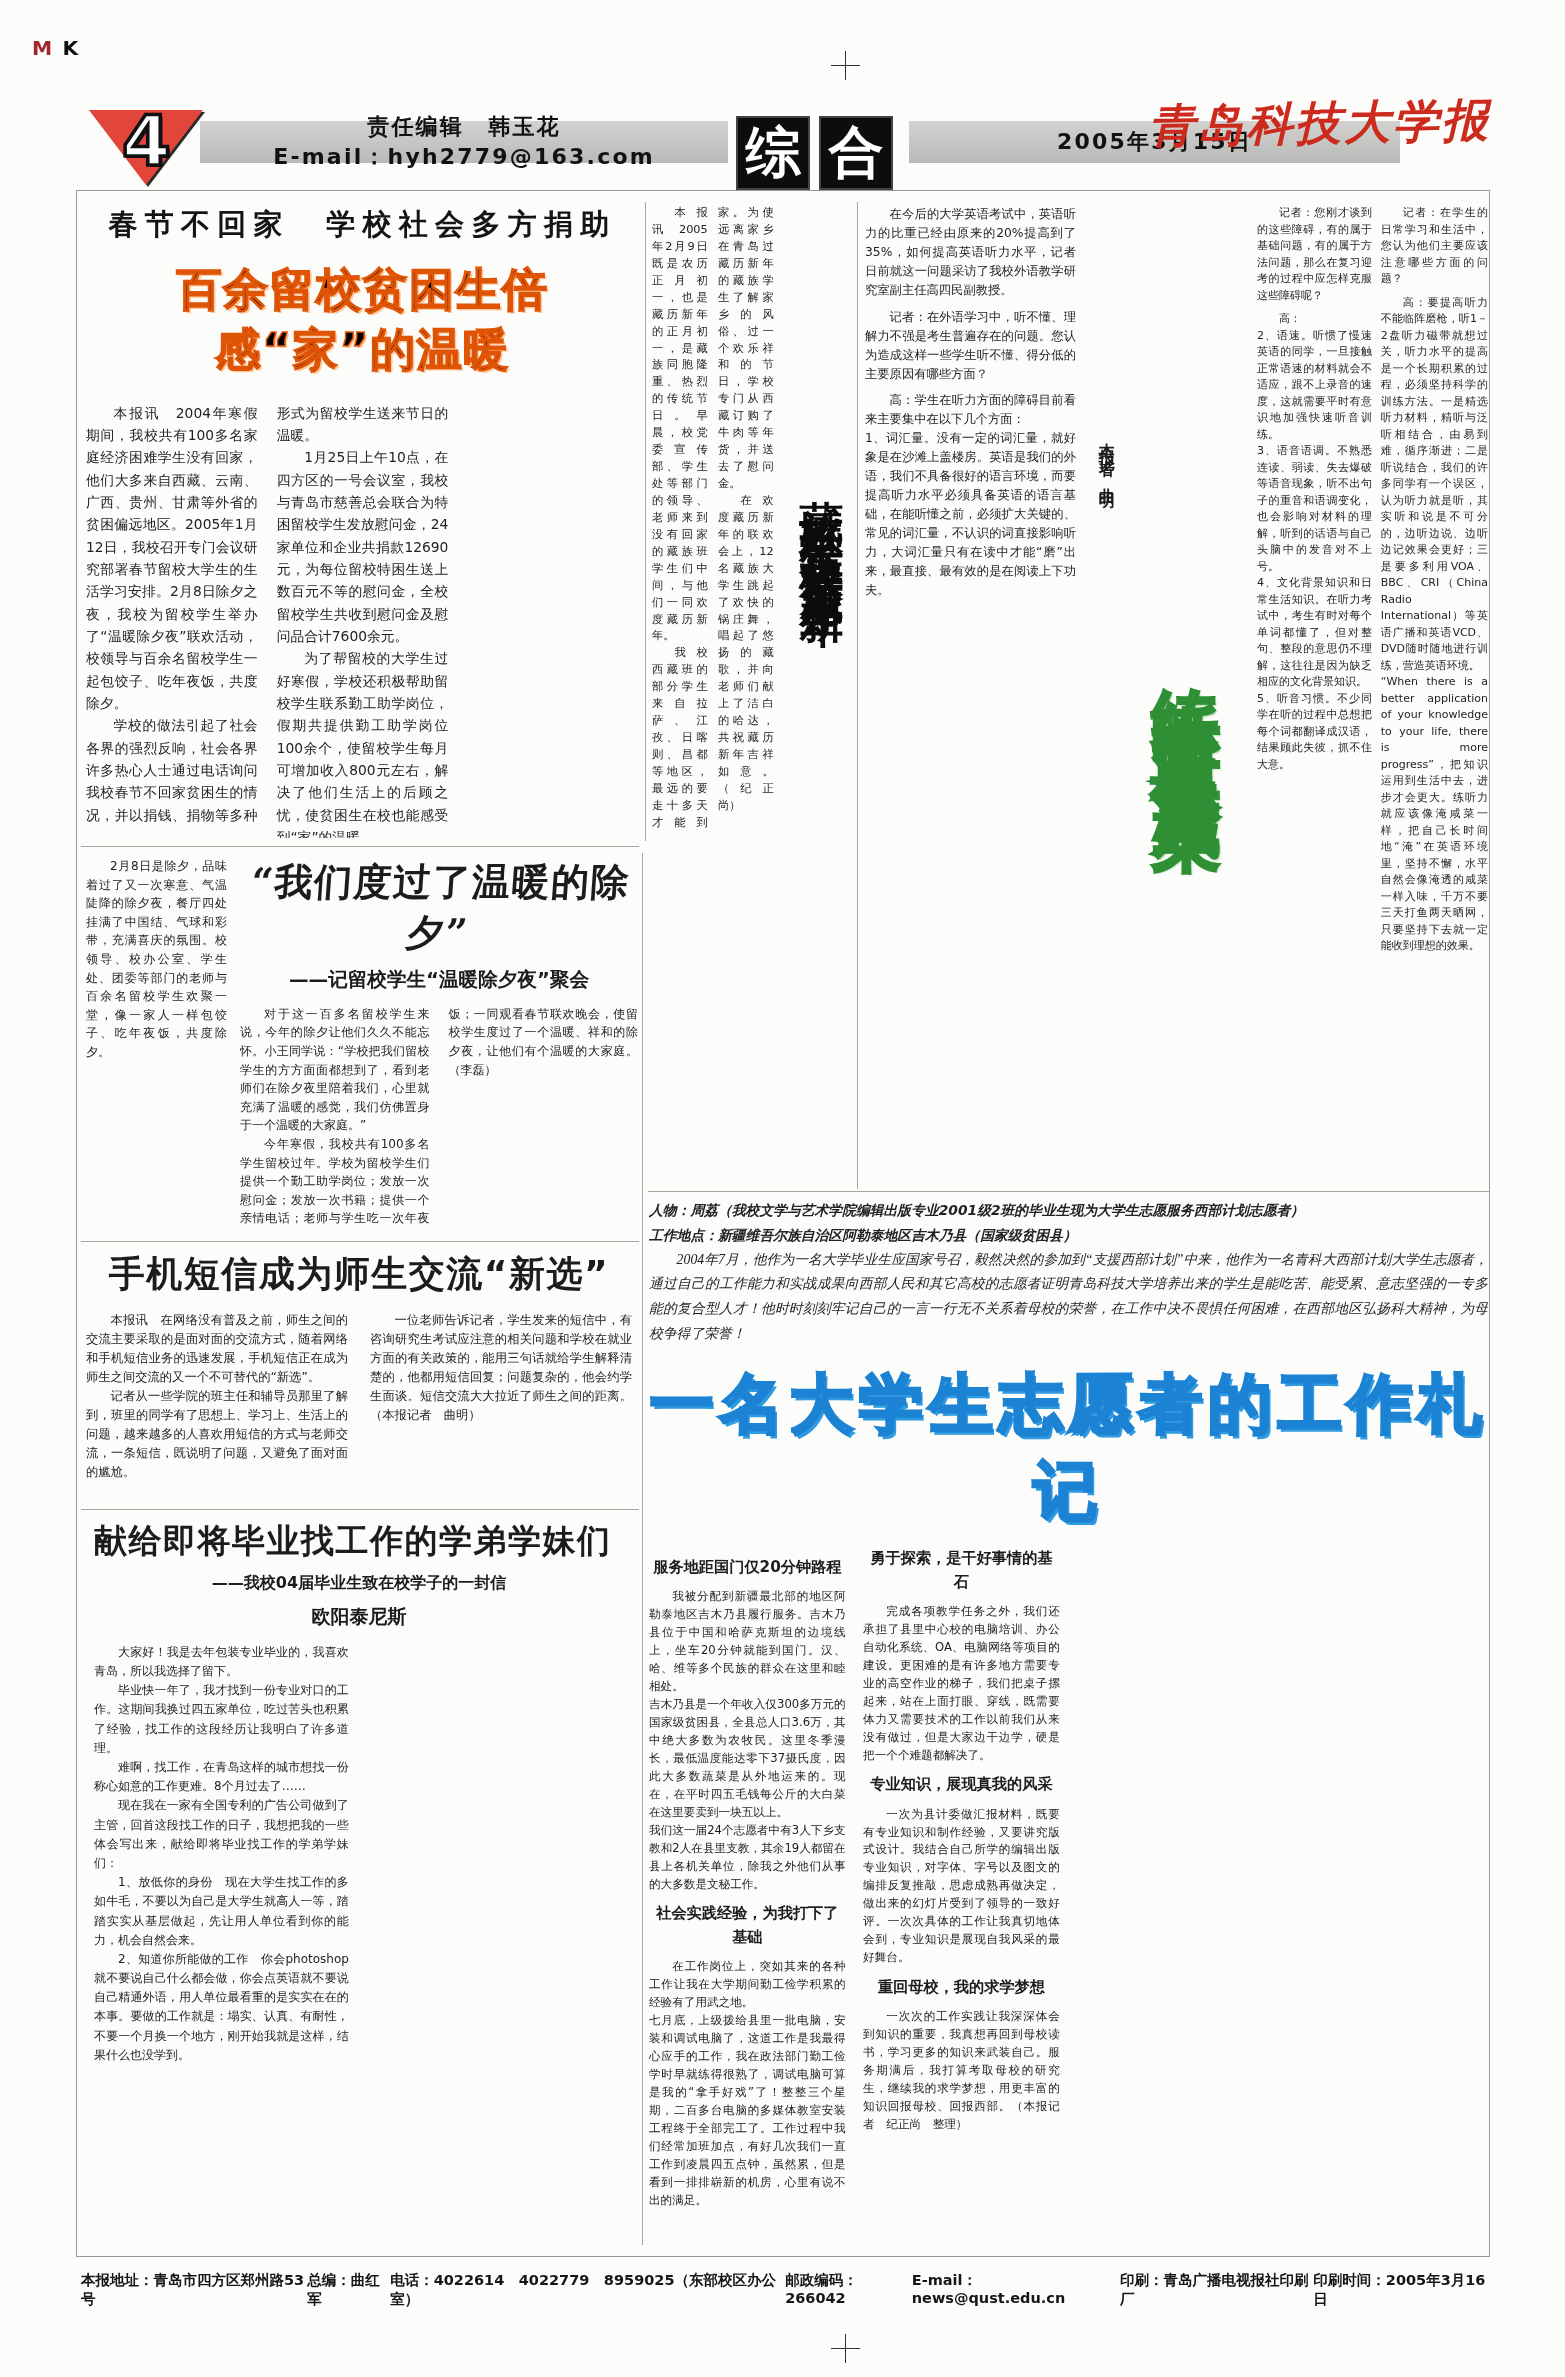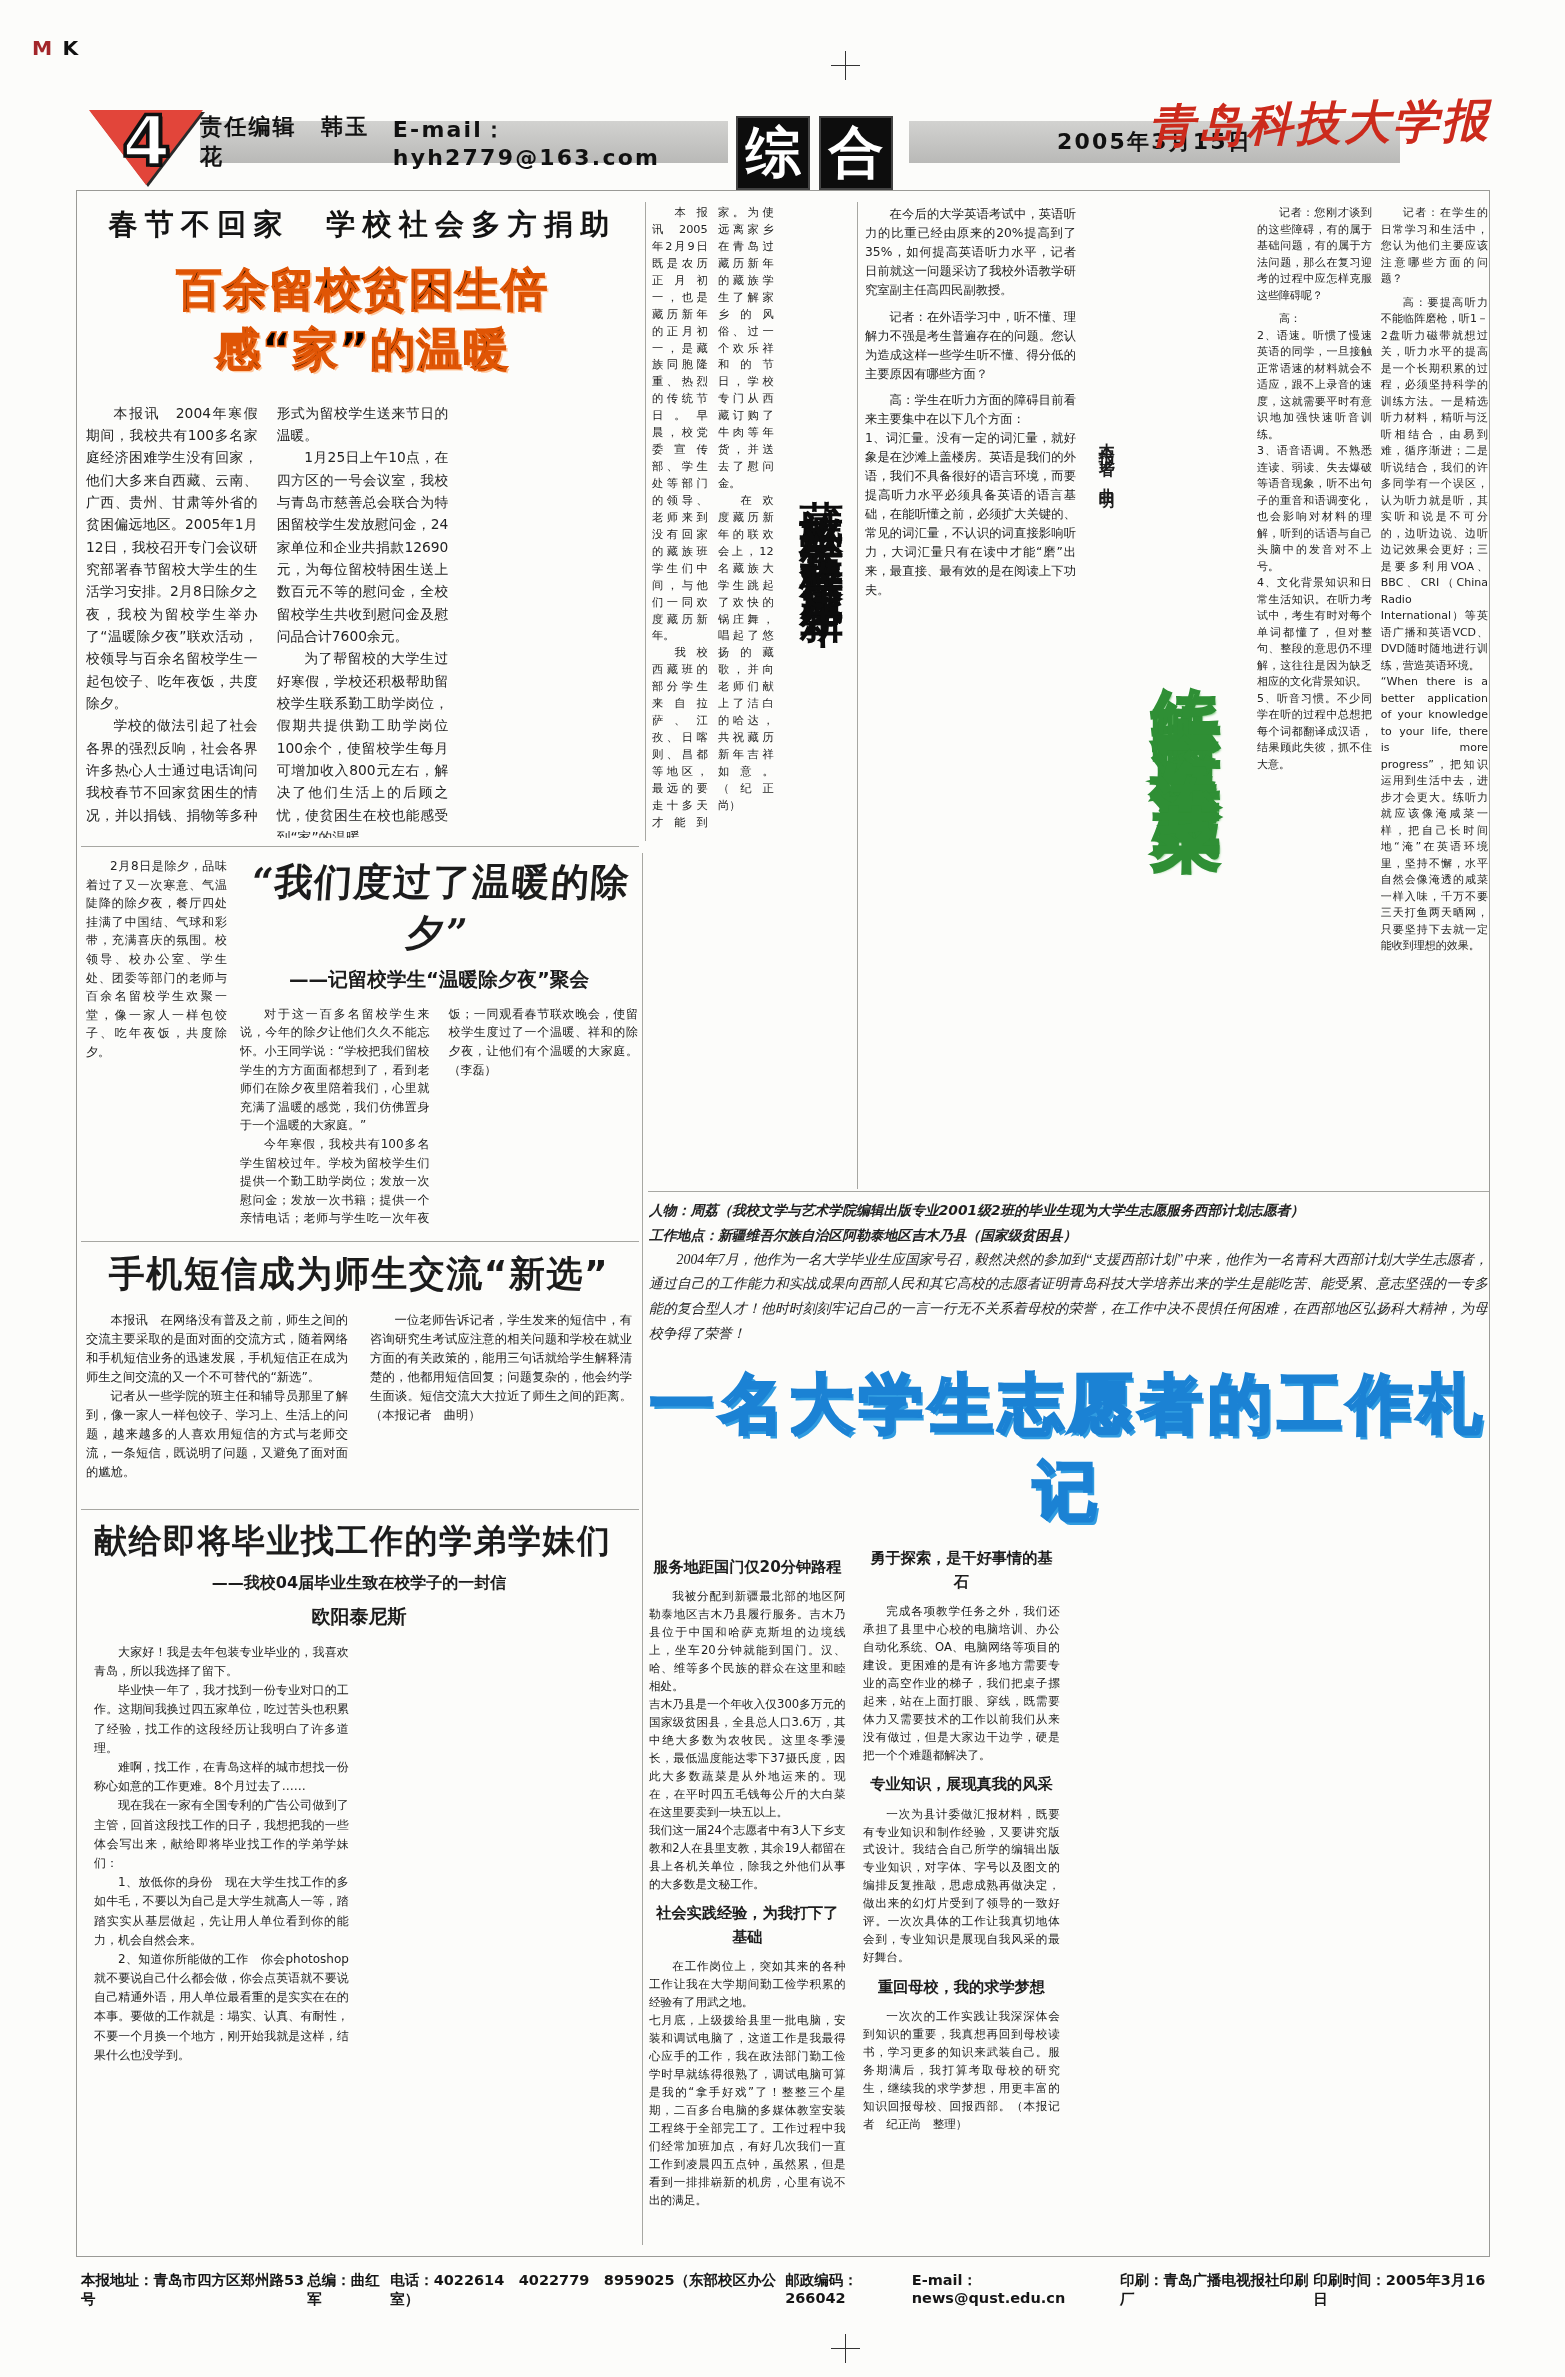--- a/index.html
+++ b/index.html
@@ -25,21 +25,21 @@
   .pageno {
     position:absolute; left:122px; top:100px; font-size:70px; font-weight:900;
     color:#fff; -webkit-text-stroke:3.6px #111; text-shadow:2.2px 2.2px 0 #111;
   }
   .graybar {
     position:absolute; height:42px; top:121px;
     background:linear-gradient(180deg,#d2d2d0,#b9b9b7);
     display:flex; align-items:center; justify-content:center;
     font-size:22px; font-weight:bold; letter-spacing:2.2px; color:#111;
   }
-  #bar-editor { left:200px; width:528px; }
+  #bar-editor { left:200px; width:528px;flex-direction:column; }
   #bar-date { left:909px; width:491px; }
   .secbox {
     position:absolute; top:116px; width:74px; height:74px; background:#0d0d0d;
     color:#fff; display:flex; align-items:center; justify-content:center;
     font-size:55px; font-weight:900; border:2.2px solid #444;
   }
   #sec1 { left:736px; } #sec2 { left:819px; }
   .papername {
     position:absolute; left:1138px; top:93px; width:363px;
     font-family:"DejaVu Serif","Liberation Serif",serif;
@@ -208,21 +208,21 @@
         <p class="body">对于这一百多名留校学生来说，今年的除夕让他们久久不能忘怀。小王同学说：“学校把我们留校学生的方方面面都想到了，看到老师们在除夕夜里陪着我们，心里就充满了温暖的感觉，我们仿佛置身于一个温暖的大家庭。”</p>
         <p class="body">今年寒假，我校共有100多名学生留校过年。学校为留校学生们提供一个勤工助学岗位；发放一次慰问金；发放一次书籍；提供一个亲情电话；老师与学生吃一次年夜饭；一同观看春节联欢晚会，使留校学生度过了一个温暖、祥和的除夕夜，让他们有个温暖的大家庭。（李磊）</p>
       </div>
     </div>
   </div>
 
   <div id="a5">
     <div class="title">手机短信成为师生交流“新选”</div>
     <div class="cols">
       <p class="body">本报讯　在网络没有普及之前，师生之间的交流主要采取的是面对面的交流方式，随着网络和手机短信业务的迅速发展，手机短信正在成为师生之间交流的又一个不可替代的“新选”。</p>
-      <p class="body">记者从一些学院的班主任和辅导员那里了解到，像一家人一样包饺子、学习上、生活上的问题，越来越多的人喜欢用短信的方式与老师交流，一条短信，既说明了问题，又避免了面对面的尴尬。</p>
+      <p class="body">记者从一些学院的班主任和辅导员那里了解到，班里的同学有了思想上、学习上、生活上的问题，越来越多的人喜欢用短信的方式与老师交流，一条短信，既说明了问题，又避免了面对面的尴尬。</p>
       <p class="body">一位老师告诉记者，学生发来的短信中，有咨询研究生考试应注意的相关问题和学校在就业方面的有关政策的，能用三句话就给学生解释清楚的，他都用短信回复；问题复杂的，他会约学生面谈。短信交流大大拉近了师生之间的距离。（本报记者　曲明）</p>
     </div>
   </div>
 
   <div id="a6">
     <div class="title">献给即将毕业找工作的学弟学妹们</div>
     <div class="subtitle">——我校04届毕业生致在校学子的一封信</div>
     <div class="author">欧阳泰尼斯</div>
     <div class="cols">
       <p class="body">大家好！我是去年包装专业毕业的，我喜欢青岛，所以我选择了留下。</p>

